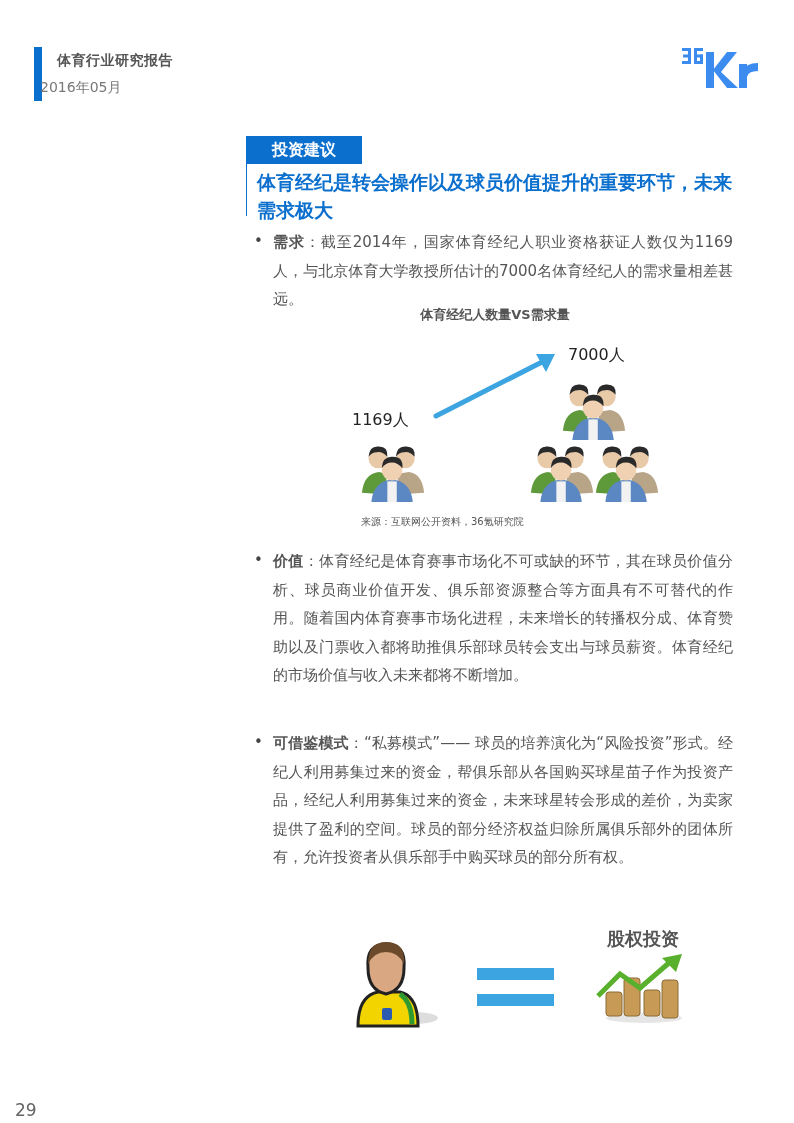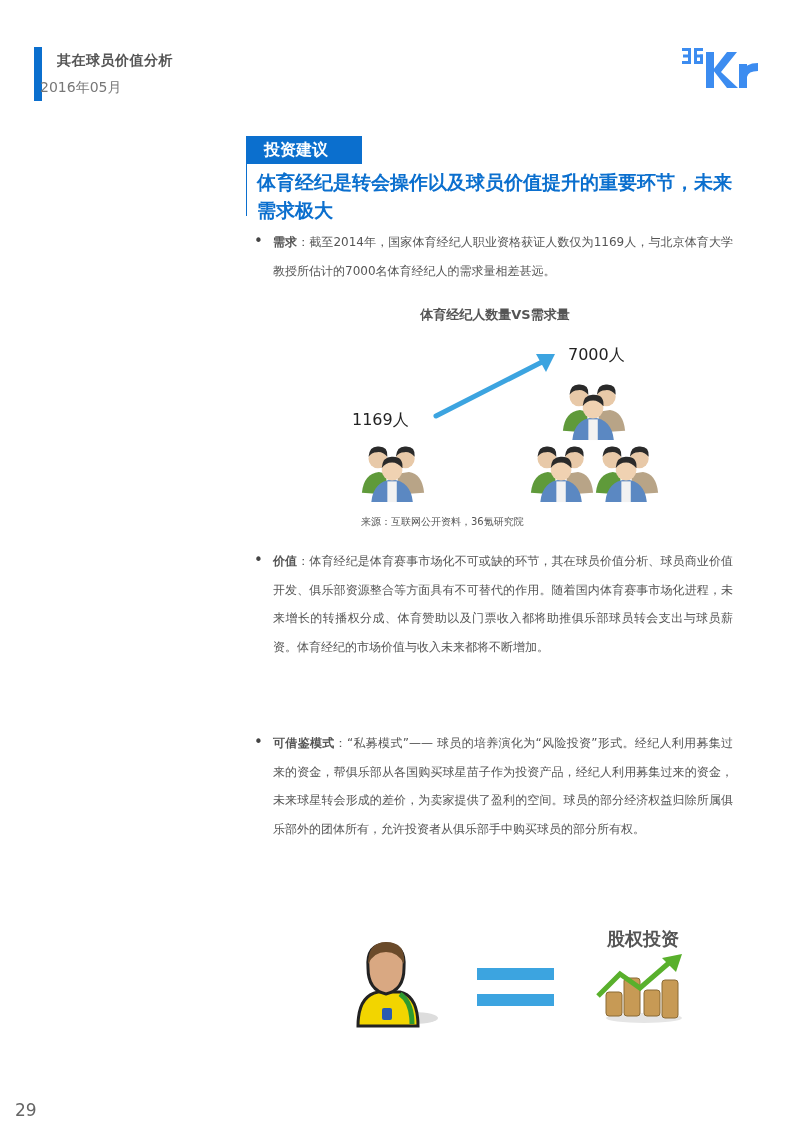--- a/index.html
+++ b/index.html
@@ -8,43 +8,43 @@
   .abs { position:absolute; }
 
   
   .hdr-bar { left:34px; top:47px; width:8px; height:54px; background:#0b6fce; }
   .hdr-title { left:57px; top:52px; font-size:14px; font-weight:bold; color:#555; letter-spacing:0.5px; }
   .hdr-date { left:40px; top:79px; font-size:14px; color:#777; }
   .logo { left:682px; top:44px; width:80px; height:46px; }
 
   
   .tag { left:246px; top:136px; width:116px; height:28px; background:#0b6fce; color:#fff;
-         font-size:16px; font-weight:bold; line-height:28px; padding-left:18px; box-sizing:border-box; }
+         font-size:16px; font-weight:bold; line-height:28px; padding-left:26px; box-sizing:border-box; }
   .sec-line { left:246px; top:164px; width:1px; height:52px; background:#0b6fce; }
   .sec-title { left:257px; top:168px; width:480px; font-size:19px; font-weight:bold; color:#0b6fce;
                line-height:28px; }
 
   .bullet { left:254px; font-size:15px; color:#444; }
-  .para { left:273px; width:460px; font-size:12px; color:#555; line-height:28.5px; text-align:justify; }
+  .para { left:273px; width:460px; font-size:15px; color:#555; line-height:28.5px; text-align:justify; }
   .para b { color:#555; }
 
   .chart-title { left:340px; top:306px; width:310px; text-align:center; font-size:13px; font-weight:bold; color:#555; }
   .lbl { font-size:16px; color:#222; }
   .source { left:361px; top:515px; font-size:10px; color:#555; }
 
   .invest-label { left:607px; top:927px; font-size:18px; font-weight:bold; color:#555; }
   .eq-bar { left:477px; width:77px; height:12px; background:#3ca4e0; }
 
   .page-num { left:15px; top:1100px; font-size:17px; color:#666; }
 </style>
 </head>
 <body>
 
 <div class="abs hdr-bar"></div>
-<div class="abs hdr-title">其在球员价值分析</div>
+<div class="abs hdr-title">体育行业研究报告</div>
 <div class="abs hdr-date">2016年05月</div>
 <svg class="abs logo" viewBox="0 0 80 46">
   <g fill="#3c8cf0">
 
     <rect x="0" y="4" width="9" height="3"></rect>
       <rect x="6" y="4" width="3" height="16"></rect>
     <rect x="1" y="10.5" width="8" height="3"></rect>
       <rect x="0" y="17" width="9" height="3"></rect>
 
     <rect x="12" y="4" width="9" height="3"></rect>

